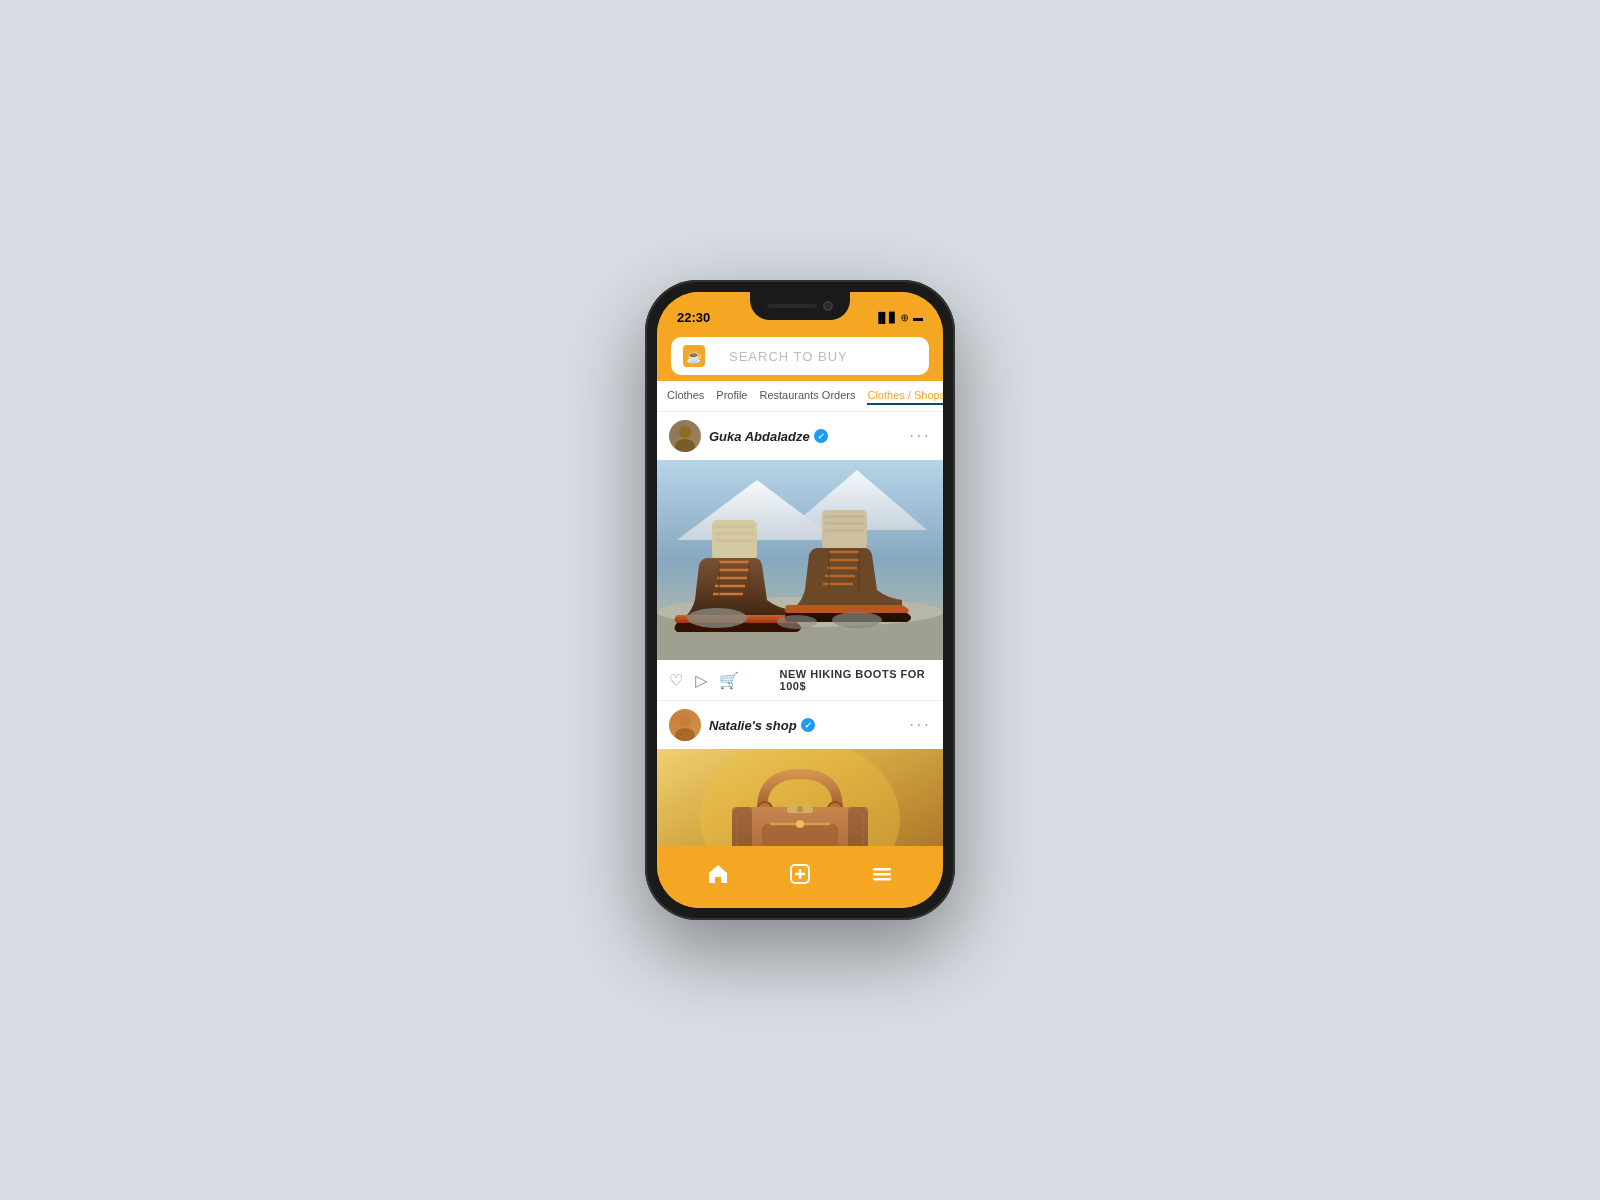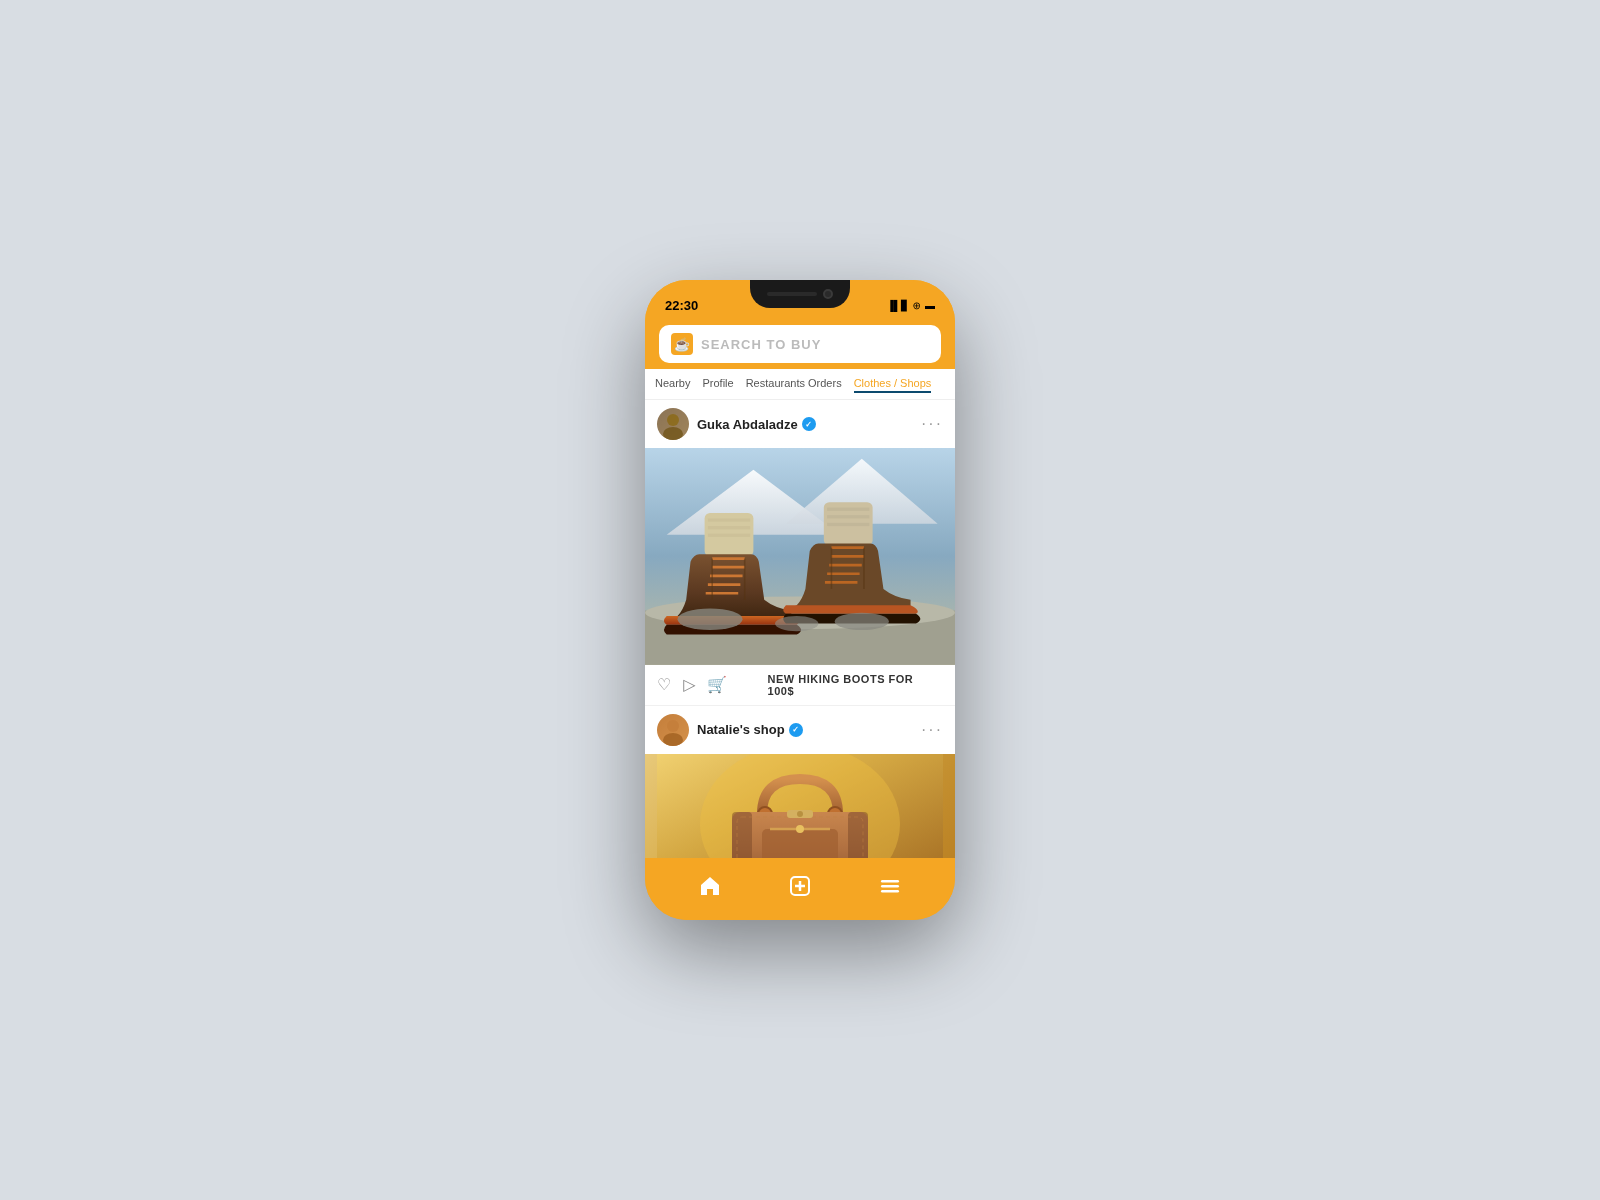--- a/index.html
+++ b/index.html
@@ -10,21 +10,21 @@
       align-items: center;
       min-height: 100vh;
       font-family: -apple-system, BlinkMacSystemFont, 'Segoe UI', sans-serif;
     }
 
     .phone-outer {
       width: 310px;
       height: 640px;
       background: #1a1a1a;
       border-radius: 52px;
-      padding: 0;
+      padding: 12px;
       box-shadow: 0 30px 80px rgba(0,0,0,0.4), inset 0 0 0 2px #333;
       position: relative;
     }
 
     .phone-inner {
       width: 100%;
       height: 100%;
       background: #f5a623;
       border-radius: 42px;
       overflow: hidden;
@@ -119,21 +119,22 @@
       justify-content: center;
       color: #fff;
       font-size: 13px;
       flex-shrink: 0;
     }
 
     .search-placeholder {
       font-size: 13px;
       color: #bbb;
       letter-spacing: 1px;
-      font-weight: 700;
+      font-weight: 400;
+      margin-left: 16px;
     }
 
     
     .nav-tabs {
       background: #fff;
       display: flex;
       overflow-x: auto;
       padding: 6px 10px;
       gap: 12px;
       border-bottom: 1px solid #eee;
@@ -174,20 +175,21 @@
       align-items: center;
       justify-content: space-between;
       padding: 8px 12px;
       background: #fff;
     }
 
     .post-user {
       display: flex;
       align-items: center;
       gap: 8px;
+      font-style: italic;
     }
 
     .avatar {
       width: 32px;
       height: 32px;
       border-radius: 50%;
       background: #ccc;
       overflow: hidden;
       flex-shrink: 0;
       display: flex;
@@ -337,21 +339,21 @@
     </div>
 
     <div class="search-bar-container">
       <div class="search-bar">
         <div class="search-icon-cup">☕</div>
         <span class="search-placeholder">SEARCH TO BUY</span>
       </div>
     </div>
 
     <div class="nav-tabs">
-      <span class="nav-tab">Nearby</span>
+      <span class="nav-tab">Clothes</span>
       <span class="nav-tab">Profile</span>
       <span class="nav-tab">Restaurants Orders</span>
       <span class="nav-tab active">Clothes / Shops</span>
 
     </div>
 
     <div class="feed">
 
       <div class="feed-post">
         <div class="post-header">

